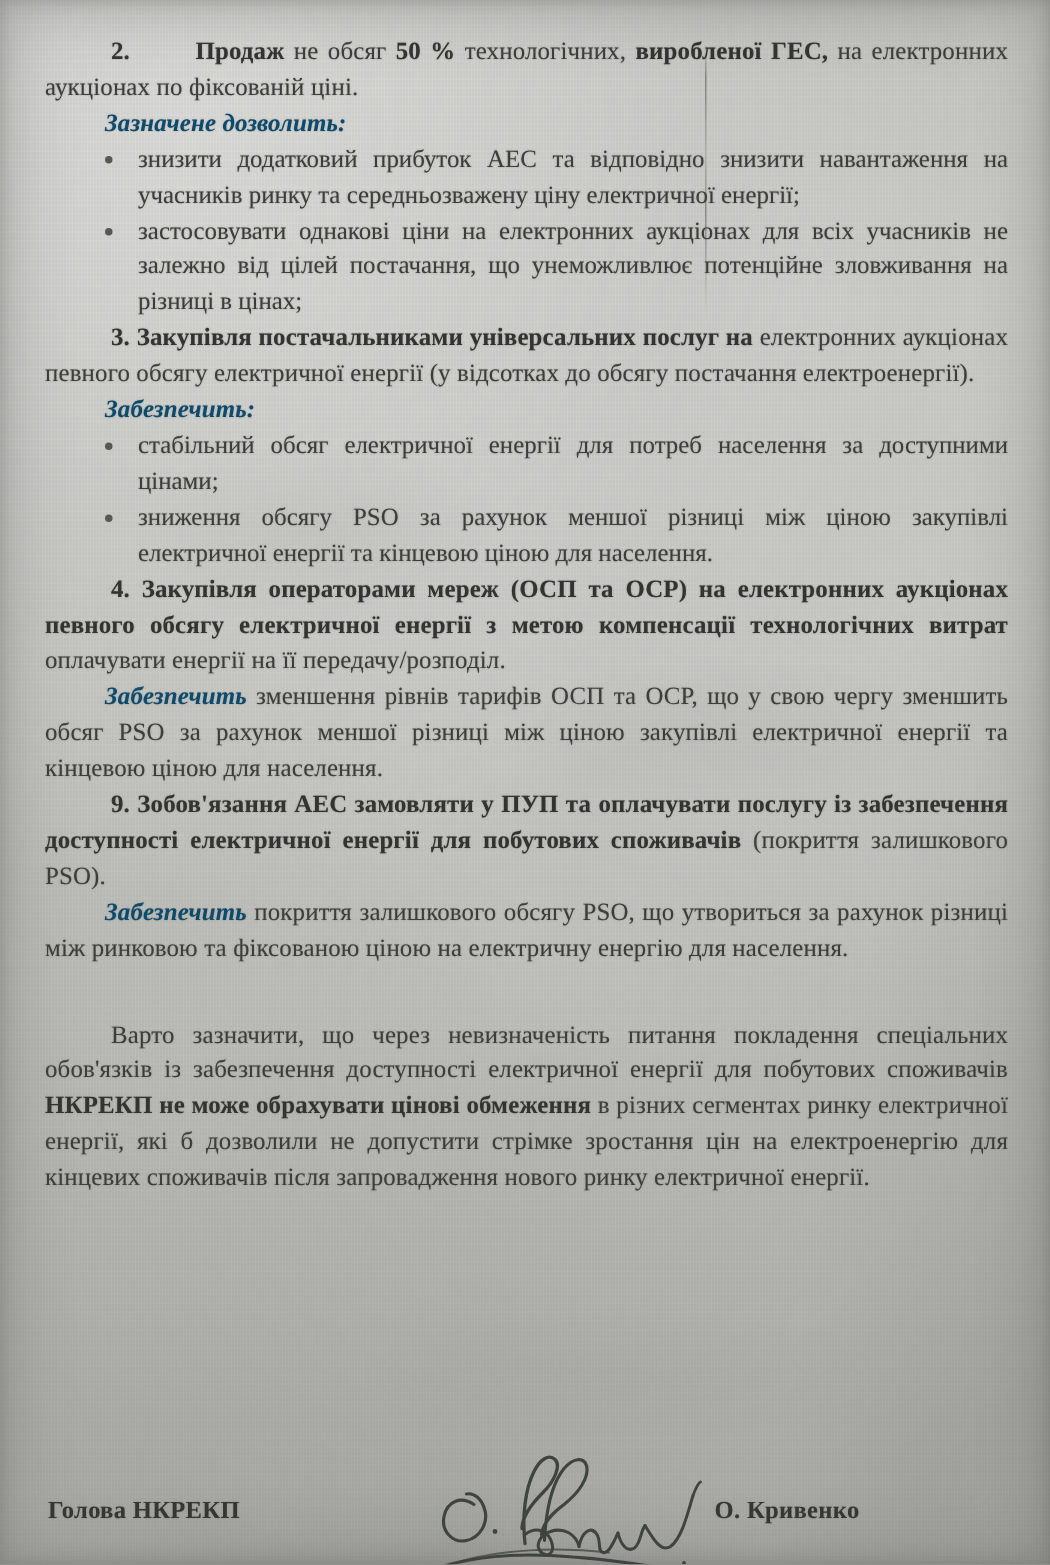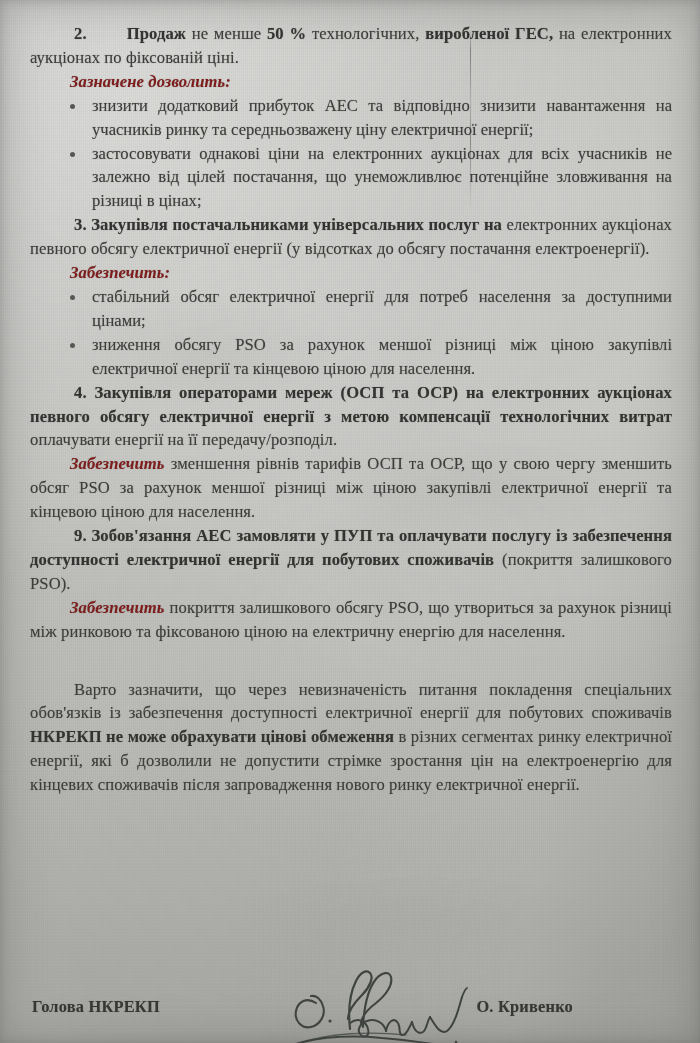--- a/index.html
+++ b/index.html
@@ -88,21 +88,21 @@
     text-shadow: 0 0 1.1px rgba(95,96,92,.55);
   }
 
   p.indent { text-indent: 44px; }
   p.indent-sm { text-indent: 40px; }
 
   b { font-weight: bold; color: #333431; }
   i.lead {
     font-style: italic;
     font-weight: bold;
-    color: #7f1d1d;
+    color: #0c4a6e;
   }
 
   ul {
     margin: 0;
     padding: 0 0 0 62px;
     list-style: none;
   }
   li {
     position: relative;
     font-size: 16.6px;
@@ -160,21 +160,21 @@
 <div id="page">
 
   <div id="paper-base"></div>
   <div id="paper-blotch"></div>
   <div id="paper-grain"></div>
   <div id="scan-line"></div>
 
   <div id="content">
 
     <p class="indent">
-      <b>2.</b>&nbsp;&nbsp;&nbsp;&nbsp;&nbsp;&nbsp;&nbsp;<b>Продаж </b><span>не менше </span><b>50 % </b><span>технологічних, </span><b>виробленої </b><b>ГЕС, </b><span>на електронних аукціонах по фіксованій ціні.</span>
+      <b>2.</b>&nbsp;&nbsp;&nbsp;&nbsp;&nbsp;&nbsp;&nbsp;<b>Продаж </b><span>не обсяг </span><b>50 % </b><span>технологічних, </span><b>виробленої </b><b>ГЕС, </b><span>на електронних аукціонах по фіксованій ціні.</span>
     </p>
 
     <p class="indent-sm">
       <i class="lead">Зазначене дозволить:</i>
     </p>
 
     <ul>
       <li>знизити додатковий прибуток АЕС та відповідно знизити навантаження на учасників ринку та середньозважену ціну електричної енергії;</li>
       <li>застосовувати однакові ціни на електронних аукціонах для всіх учасників не залежно від цілей постачання, що унеможливлює потенційне зловживання на різниці в цінах;</li>
     </ul>

